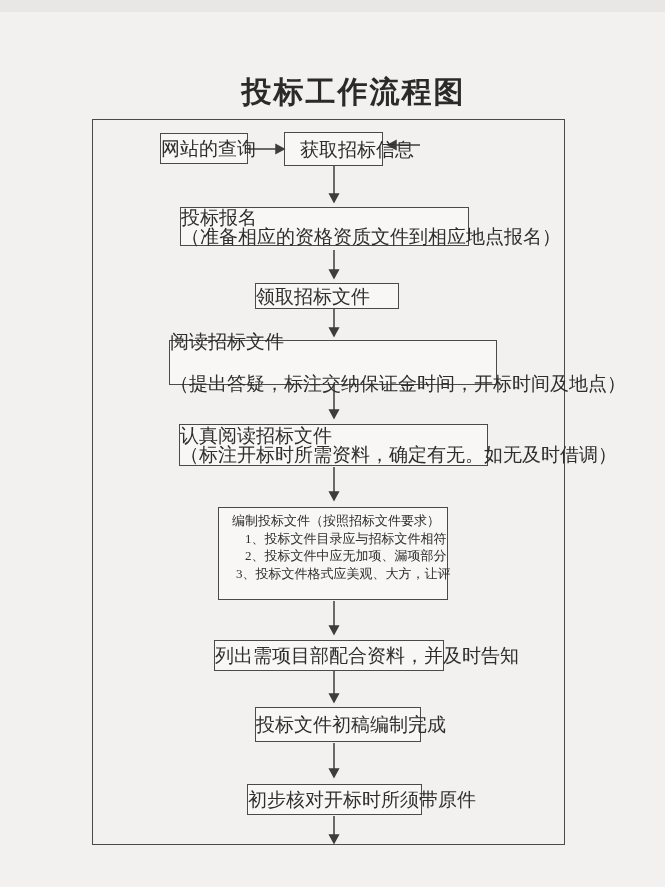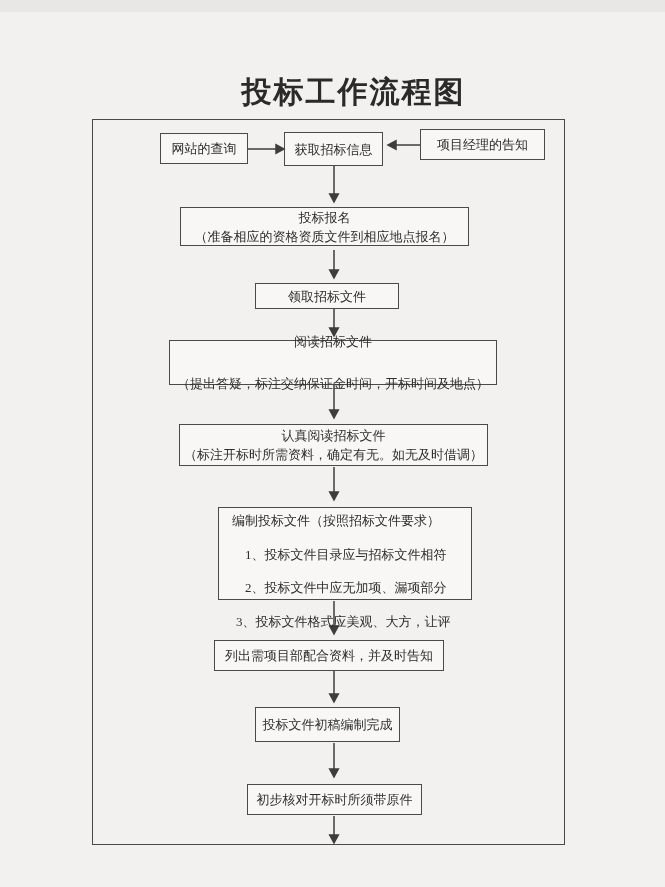--- a/index.html
+++ b/index.html
@@ -37,23 +37,22 @@
     border:1.5px solid var(--border);
     box-sizing:border-box;
   }
   .box{
     position:absolute;
     border:1.3px solid var(--border);
     background:var(--boxbg);
     box-sizing:border-box;
     display:flex;
     flex-direction:column;
-    align-items:center;
     justify-content:center;
-    font-size:13px;
+    font-size:19px;
     line-height:19px;
     white-space:nowrap;
     color:var(--text);
   }
   .box .line{white-space:nowrap;}
   .box-list{
     align-items:stretch;
     justify-content:flex-start;
     padding-top:4px;
     font-size:13px;
@@ -135,59 +134,56 @@
         <line x1="334" y1="804" x2="334" y2="823"></line>
         <polygon points="329.7,823 338.3,823 334,831"></polygon>
       </g>
     </g>
   </svg>
 
   <div class="box" style="left:160px;top:121px;width:88px;height:31px;">
     <div class="line">网站的查询</div>
   </div>
 
-  <div class="box" style="left:284px;top:120px;width:99px;height:34px;">
+  <div class="box" style="left:284px;top:120px;width:99px;height:34px;padding-left:15px;">
     <div class="line">获取招标信息</div>
   </div>
 
-  <div class="box" style="left:420px;top:117px;width:125px;height:31px;">
-    <div class="line">项目经理的告知</div>
-  </div>
 
   <div class="box" style="left:180px;top:195px;width:289px;height:39px;">
     <div class="line">投标报名</div>
     <div class="line">（准备相应的资格资质文件到相应地点报名）</div>
   </div>
 
   <div class="box" style="left:255px;top:271px;width:144px;height:26px;">
     <div class="line">领取招标文件</div>
   </div>
 
   <div class="box" style="left:169px;top:328px;width:328px;height:45px;gap:23px;">
     <div class="line">阅读招标文件</div>
     <div class="line">（提出答疑，标注交纳保证金时间，开标时间及地点）</div>
   </div>
 
   <div class="box" style="left:179px;top:412px;width:309px;height:42px;">
     <div class="line">认真阅读招标文件</div>
     <div class="line">（标注开标时所需资料，确定有无。如无及时借调）</div>
   </div>
 
-  <div class="box box-list" style="left:218px;top:495px;width:254px;height:93px;gap:16px;">
+  <div class="box box-list" style="left:218px;top:495px;width:230px;height:93px;">
     <div class="l0">编制投标文件（按照招标文件要求）</div>
     <div class="l1">1、投标文件目录应与招标文件相符</div>
     <div class="l2">2、投标文件中应无加项、漏项部分</div>
     <div class="l3">3、投标文件格式应美观、大方，让评</div>
   </div>
 
   <div class="box" style="left:214px;top:628px;width:230px;height:31px;">
     <div class="line">列出需项目部配合资料，并及时告知</div>
   </div>
 
-  <div class="box" style="left:255px;top:695px;width:145px;height:35px;">
+  <div class="box" style="left:255px;top:695px;width:166px;height:35px;">
     <div class="line">投标文件初稿编制完成</div>
   </div>
 
   <div class="box" style="left:247px;top:772px;width:175px;height:31px;">
     <div class="line">初步核对开标时所须带原件</div>
   </div>
 
 </div>
 
 </body></html>

